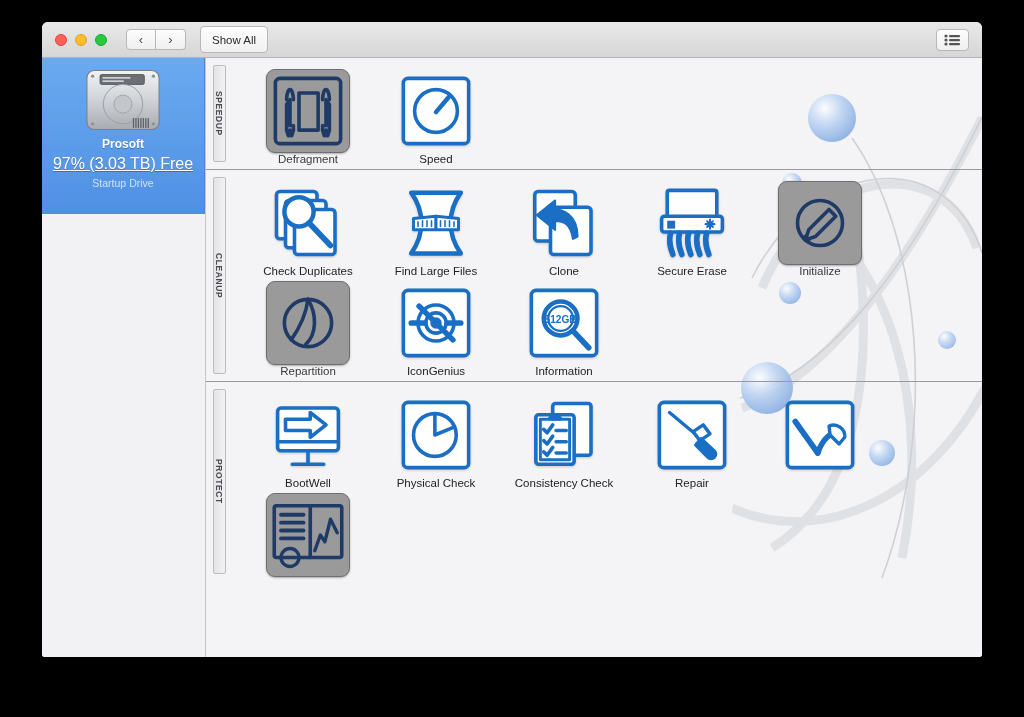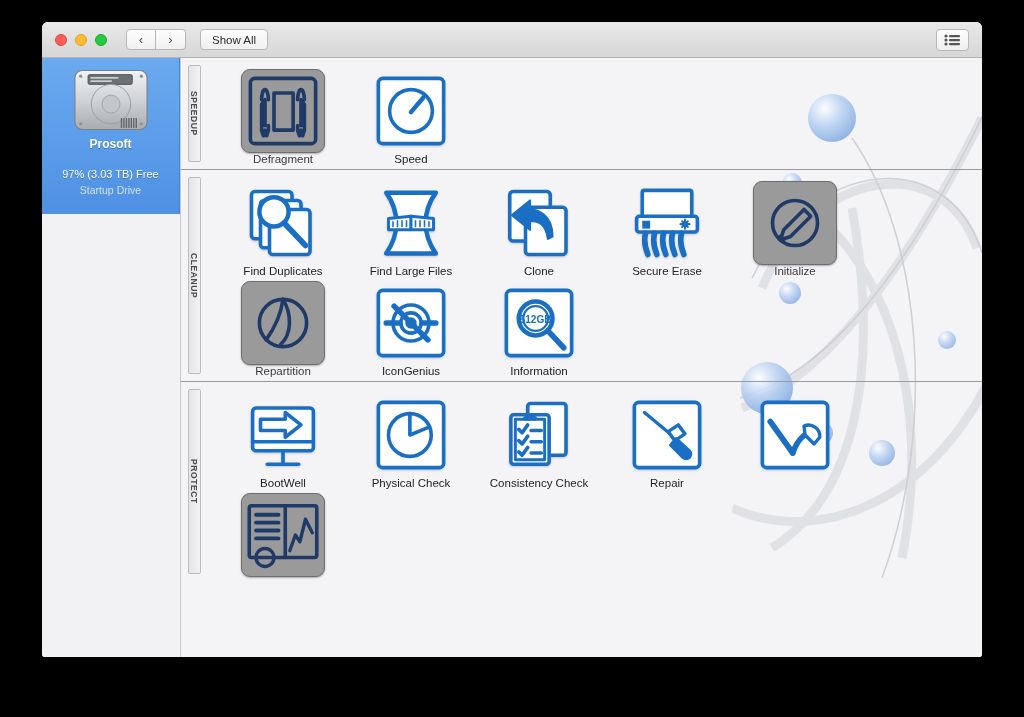--- a/index.html
+++ b/index.html
@@ -38,59 +38,59 @@
     width:30px; height:21px;
     background:linear-gradient(#fdfdfd,#f0f0f0);
     border:1px solid #b7b7b7;
     display:flex; align-items:center; justify-content:center;
     font-size:13px; color:#4a4a4a;
   }
   .navbtn:first-child{ border-radius:4px 0 0 4px; }
   .navbtn:last-child{ border-radius:0 4px 4px 0; border-left:none; }
 
   #showall{
-    margin-left:14px; height:21px; padding:0 11px;
+    margin-left:14px; height:27px; padding:0 11px;
     background:linear-gradient(#fdfdfd,#f0f0f0);
     border:1px solid #b7b7b7; border-radius:4px;
     font-size:11.5px; color:#2b2b2b;
     display:flex; align-items:center;
   }
 
   #viewbtn{
     position:absolute; right:13px;
     width:33px; height:22px; border-radius:4px;
     background:linear-gradient(#fdfdfd,#efefef);
     border:1px solid #b7b7b7;
     display:flex; align-items:center; justify-content:center;
   }
 
   
   #body{ position:absolute; top:36px; left:0; right:0; bottom:0; display:flex; }
 
   
   #sidebar{
-    width:139px; background:#f2f2f4;
+    width:164px; background:#f2f2f4;
     border-right:1px solid #c8c8cc;
     position:relative; flex:none;
   }
   #sidebar::before{
     content:""; position:absolute; left:0; top:0; width:100%; height:122px;
     background:linear-gradient(#dfeaf7,#f2f2f4);
   }
   #drive{
     position:relative; height:156px; padding-top:9px;
     background:linear-gradient(#6aaaf0,#4f90e4);
     display:flex; flex-direction:column; align-items:center;
     border-right:1px solid #4d85cf;
   }
   #driveicon{ width:82px; height:66px; }
   #drivename{ font-size:12px; font-weight:bold; color:#fff; margin-top:4px;
     text-shadow:0 1px 0 rgba(0,0,0,.25); }
-  #drivefree{ font-size:11px; color:#fff; margin-top:17px;
-    text-shadow:0 1px 0 rgba(0,0,0,.25); }
+  #drivefree{ font-size:16px; color:#fff; margin-top:4px;
+    text-shadow:0 1px 0 rgba(0,0,0,.25);text-decoration:underline; }
   #drivesub{ font-size:10.5px; color:#cfe2f8; margin-top:4px; }
 
   
   #content{
     flex:1; position:relative; background:#f4f4f7; overflow:hidden;
   }
   #atom{ position:absolute; right:-10px; top:20px; width:260px; height:520px;
     opacity:.95; pointer-events:none; }
 
   #sections{ position:relative; }
@@ -276,21 +276,21 @@
               <div class="tile">
                 <div class="tilebox on">
                   <svg width="72" height="72" viewBox="0 0 64 64" fill="none" stroke="#1a6fc4" stroke-width="3.2" stroke-linecap="round" stroke-linejoin="round">
                     <rect x="4" y="4" width="36" height="42" rx="3" fill="#fff" stroke="#1a6fc4" stroke-width="3.2"></rect>
                     <rect x="12" y="12" width="36" height="42" rx="3" fill="#fff" stroke="#1a6fc4" stroke-width="3.2"></rect>
                     <rect x="20" y="20" width="36" height="40" rx="3" fill="#fff" stroke="#1a6fc4" stroke-width="3.2"></rect>
                     <circle cx="24" cy="22" r="13" fill="#fff" stroke="#1a6fc4" stroke-width="4"></circle>
                     <path d="M33 32 L52 52" stroke-width="5"></path>
                   </svg>
                 </div>
-                <div class="tilelabel">Find Duplicates</div>
+                <div class="tilelabel">Check Duplicates</div>
               </div>
               <div class="tile">
                 <div class="tilebox on">
                   <svg width="72" height="72" viewBox="0 0 64 64" fill="none" stroke="#1a6fc4" stroke-width="3.2" stroke-linecap="round" stroke-linejoin="round">
                     <path d="M10 5 C 22 22, 22 42, 10 59 L54 59 C 42 42, 42 22, 54 5 Z" fill="#fff" stroke="#1a6fc4" stroke-width="4"></path>
                     <path d="M12 28 L32 26 L32 38 L12 38 Z" fill="#fff" stroke="#1a6fc4" stroke-width="2.6"></path>
                     <path d="M32 26 L52 28 L52 38 L32 38 Z" fill="#fff" stroke="#1a6fc4" stroke-width="2.6"></path>
                     <g stroke-width="1.4">
                       <path d="M16 31v4M20 30v5M24 30v5M28 30v5M36 30v5M40 30v5M44 30v5M48 31v4"></path>
                     </g>

